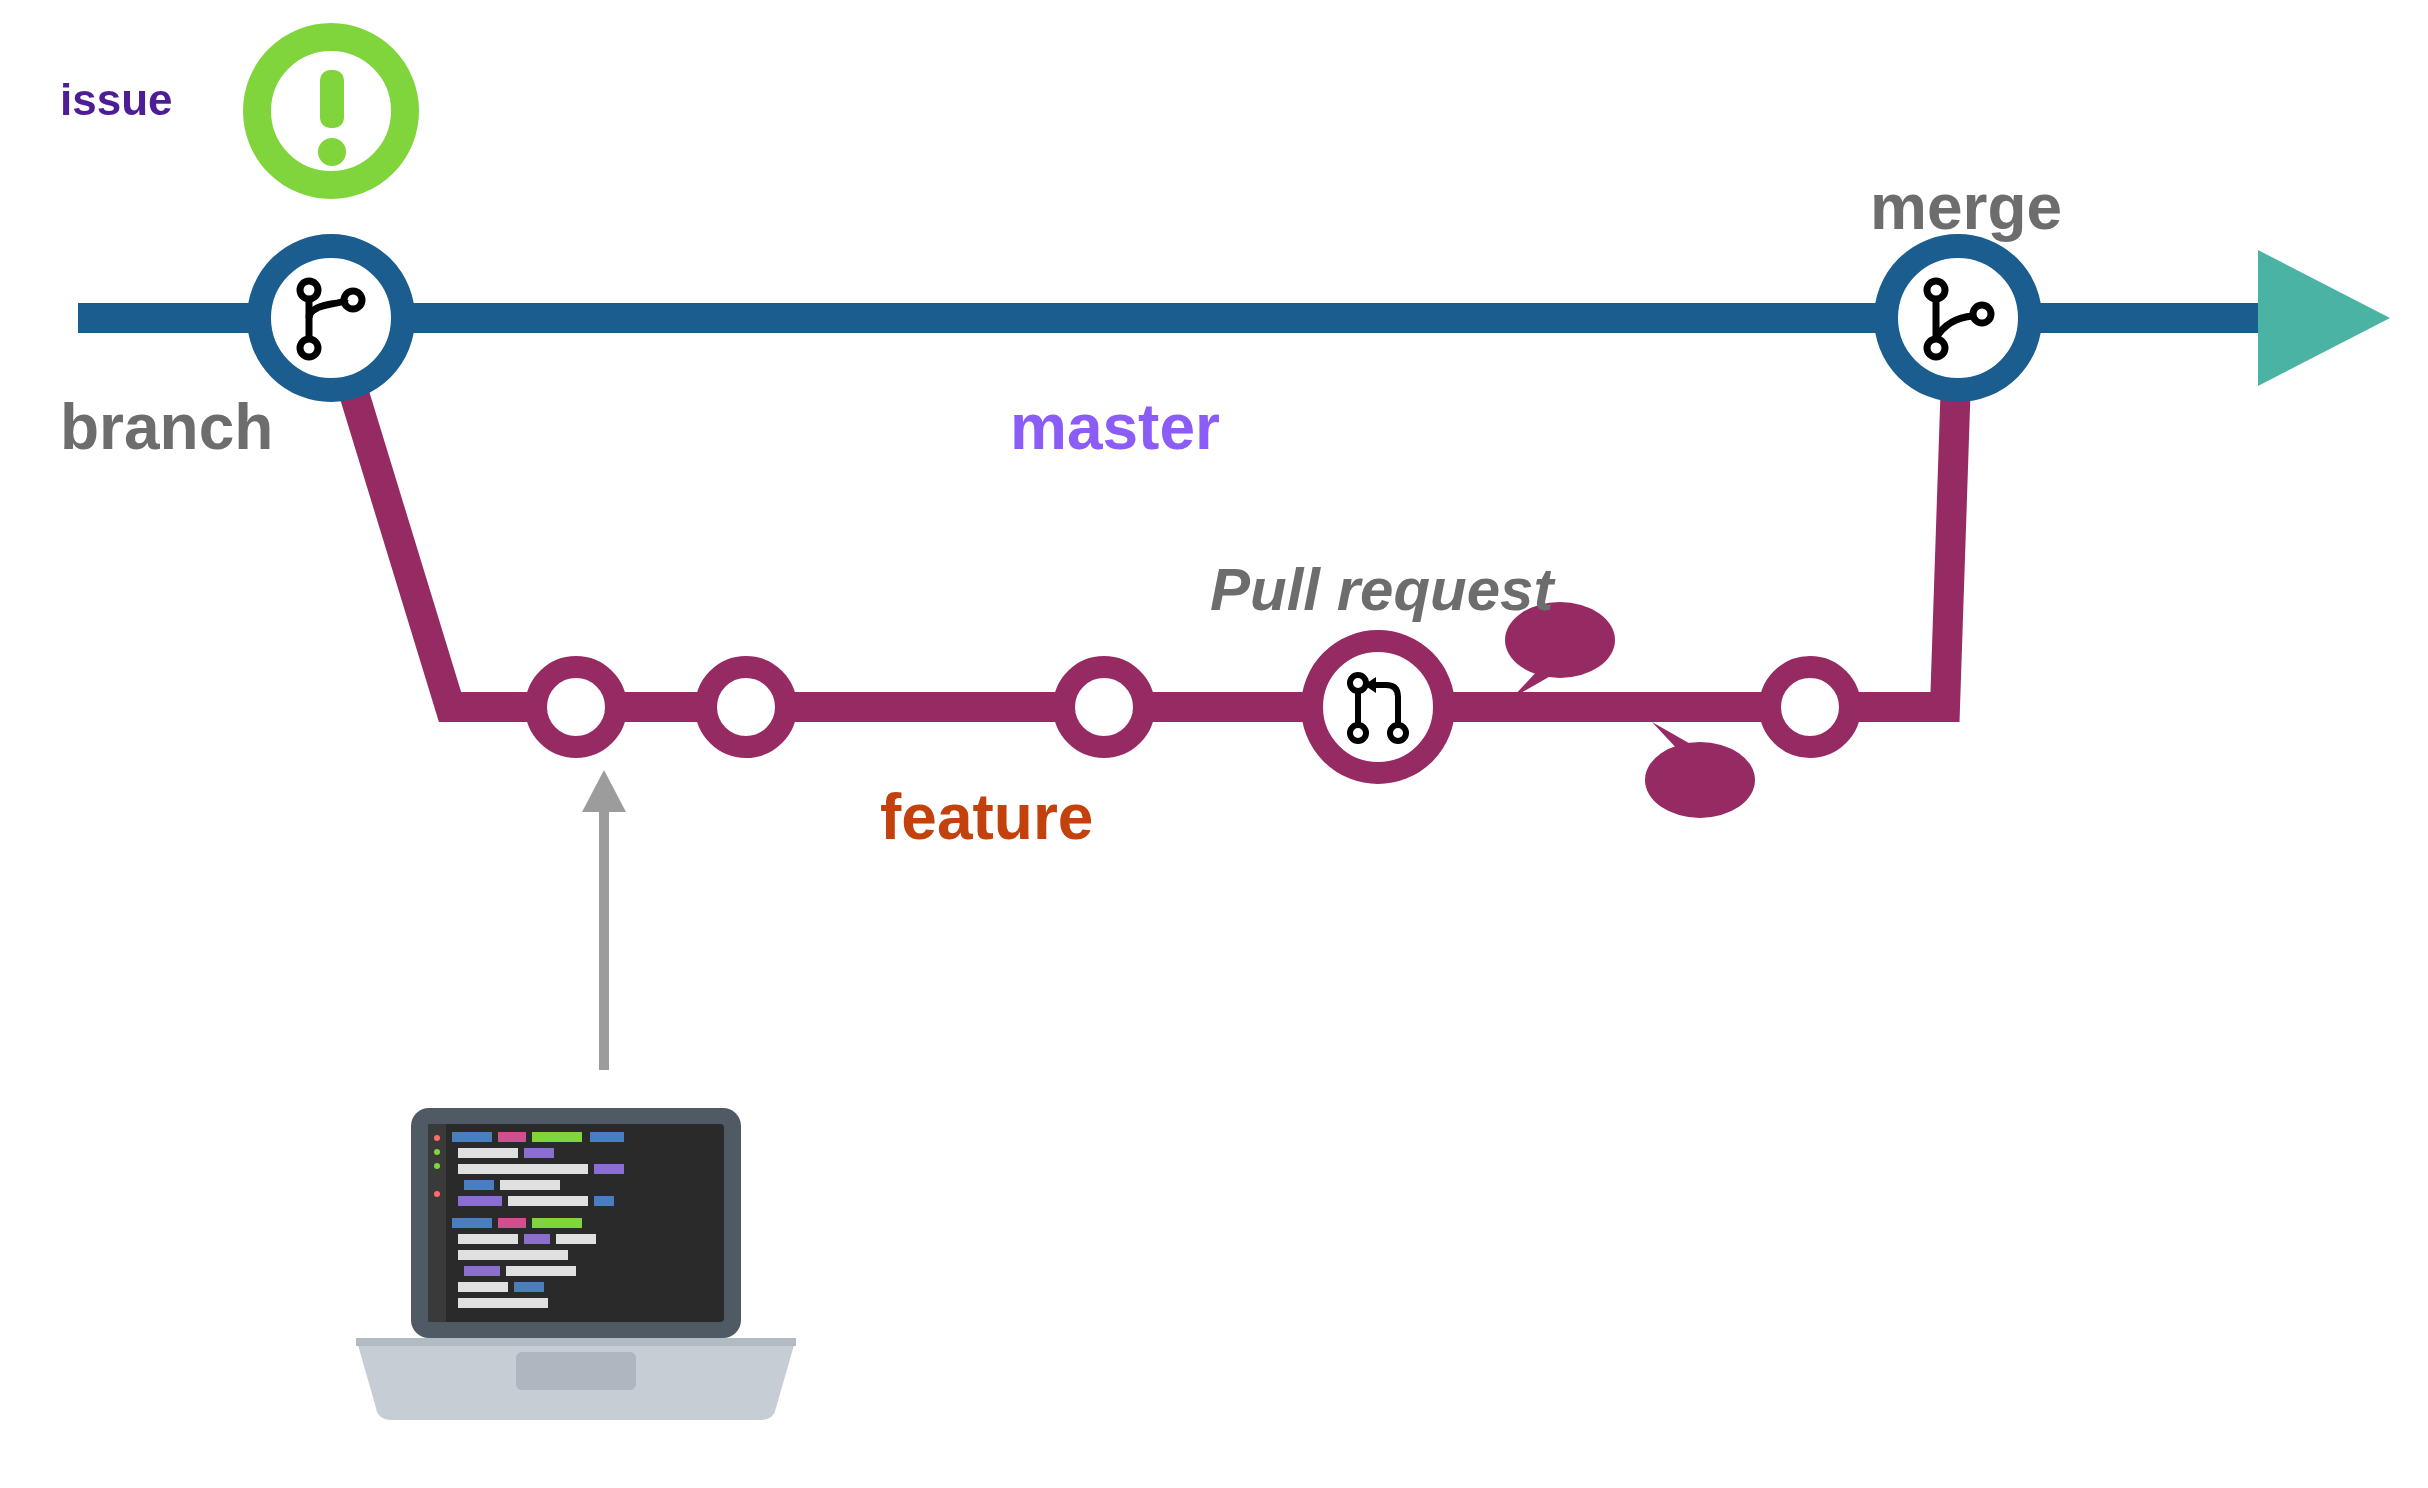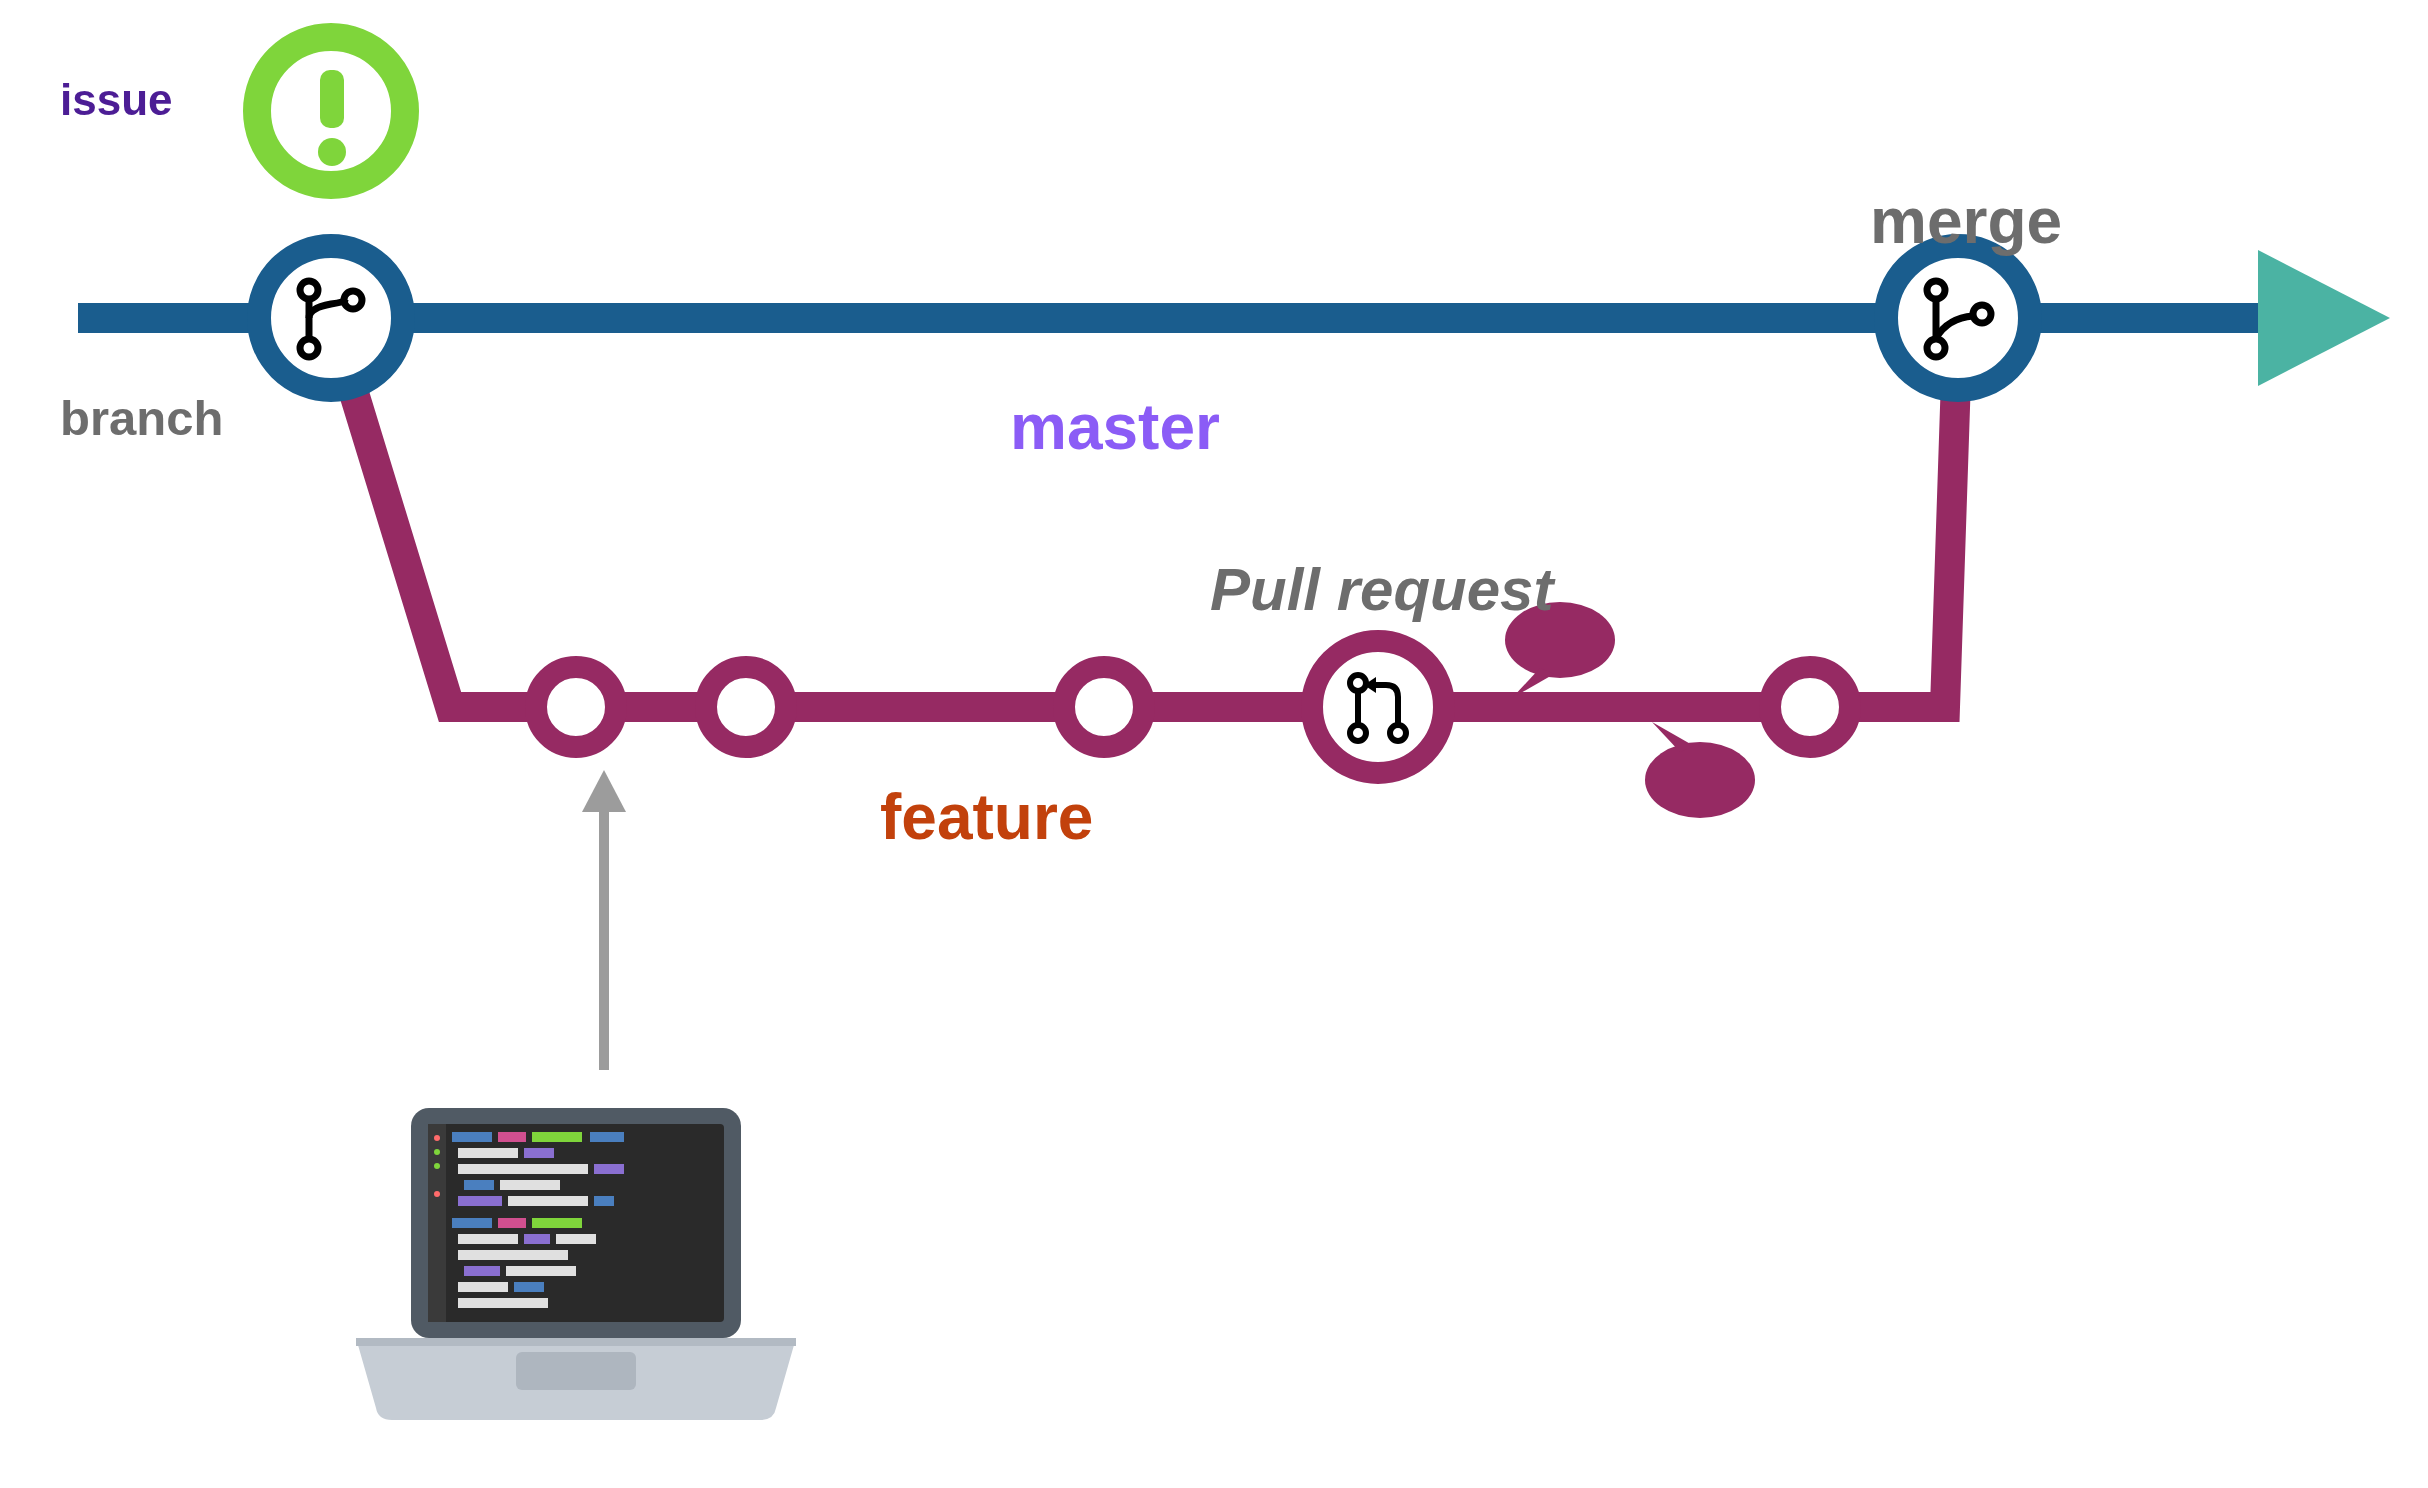--- a/index.html
+++ b/index.html
@@ -138,21 +138,21 @@
     </g>
 
     <path d="M -220 230 L 220 230 L 200 300 Q 198 312 184 312 L -184 312 Q -198 312 -200 300 Z" fill="#c6cdd5"></path>
     <rect x="-60" y="244" width="120" height="38" rx="6" fill="#aeb6bf"></rect>
     <rect x="-220" y="230" width="440" height="8" fill="#b2bac3"></rect>
   </g>
 </svg>
 
 <div class="label" style="left:60px; top:75px; font-size:44px; color:#4c1d95;">issue</div>
 
-<div class="label" style="left:60px; top:390px; font-size:49px; color:#6d6d6d;">branch</div>
+<div class="label" style="left:60px; top:390px; font-size:64px; color:#6d6d6d;">branch</div>
 
 <div class="label" style="left:1010px; top:390px; font-size:64px; color:#8b5cf6;">master</div>
 
 <div class="label" style="left:880px; top:780px; font-size:64px; color:#c2410c;">feature</div>
 
 <div class="label" style="left:1210px; top:555px; font-size:60px; color:#6d6d6d;font-style:italic;">Pull request</div>
 
-<div class="label" style="left:1870px; top:184px; font-size:64px; color:#6d6d6d;">merge</div>
+<div class="label" style="left:1870px; top:170px; font-size:64px; color:#6d6d6d;">merge</div>
 
 </body></html>

